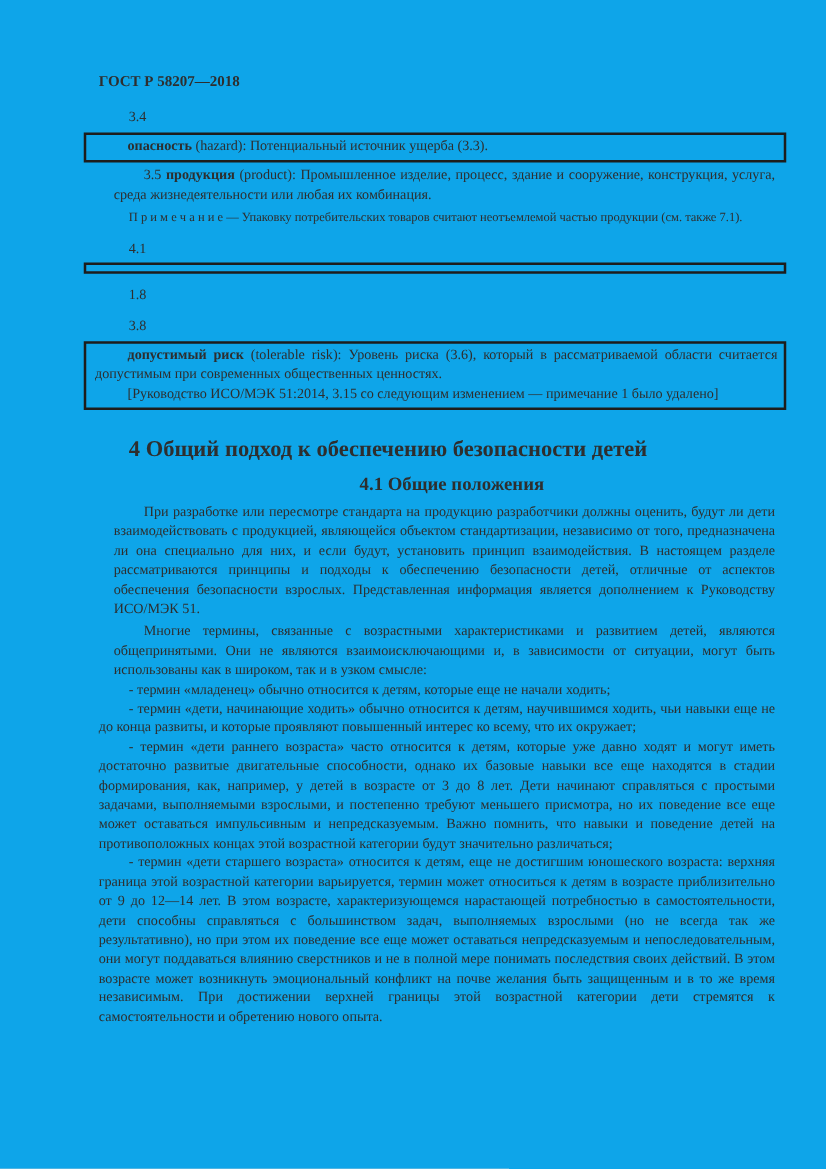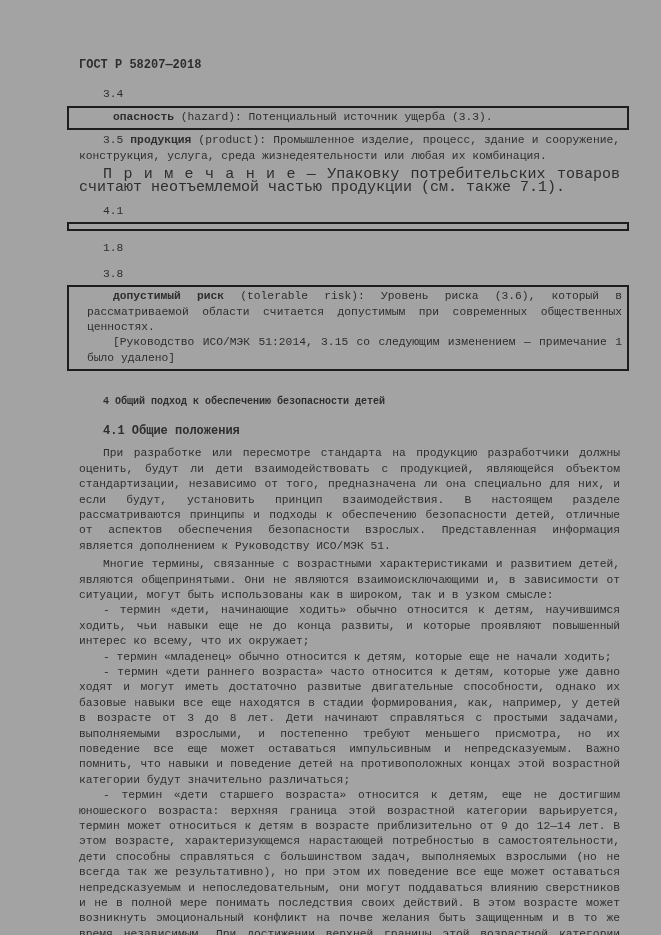--- a/index.html
+++ b/index.html
@@ -1,21 +1,21 @@
 <!DOCTYPE html>
 <html lang="ru"><head>
 <meta charset="utf-8">
 <style>
   html,body{margin:0;padding:0;}
   body{background:#d8d8d8;}
   .page{
     position:relative;
     width:661px;height:935px;
-    background:#a3a3a3;
-    font-family:Liberation Mono, monospace;
+    background:#0ea5e9;
+    font-family:Liberation Serif, serif;
     color:#2e2e2e;
     overflow:hidden;
     box-sizing:border-box;
   }
   .content{
     position:absolute;
     left:79px;top:58px;
     width:541px;
     font-size:11.3px;
     line-height:15.4px;
@@ -25,56 +25,57 @@
     font-size:12px;
     margin:0 0 14px 0;
   }
   .secnum{
     padding-left:24px;
     margin:10px 0 3px 0;
   }
   .defbox{
     border:2px solid #1d1d1d;
     margin:2px 0 2px -12px;
-    padding:2px 5px 3px 18px;
+    padding:2px 5px 3px 7px;
     width:calc(100% + 21px);
     box-sizing:border-box;
   }
   .defbox p{
     margin:0;
     text-align:justify;
     text-indent:26px;
   }
   .b{font-weight:bold;}
   .para{
-    margin:3px 0 0 0;
+    margin:3px 0 0 12px;
     text-align:justify;
     text-indent:24px;
   }
   .para.tight{margin:0;}
   .note{
     margin:5px 0 2px 0;
-    font-size:15px;
+    font-size:10px;
     line-height:12.5px;
     text-indent:24px;
     text-align:justify;
   }
   h1.sec-title{
-    font-size:10px;
+    font-size:18px;
     font-weight:bold;
     margin:23px 0 13px 0;
     padding-left:24px;
     line-height:16px;
   }
   h2.sub-title{
-    font-size:12px;
+    font-size:15px;
     font-weight:bold;
     margin:14px 0 7px 0;
     padding-left:24px;
     line-height:15px;
+    text-align:center;
   }
 </style>
 </head>
 <body>
 
 <div class="page">
   <div class="content">
 
     <div class="doc-header">ГОСТ Р 58207—2018</div>
 
@@ -97,19 +98,19 @@
       <p><span class="b">допустимый риск</span><span> (tolerable risk): Уровень риска (3.6), который в рассматриваемой области считается допустимым при современных общественных ценностях.</span></p>
       <p>[Руководство ИСО/МЭК 51:2014, 3.15 со следующим изменением — примечание 1 было удалено]</p>
     </div>
 
     <h1 class="sec-title">4 Общий подход к обеспечению безопасности детей</h1>
 
     <h2 class="sub-title">4.1 Общие положения</h2>
     <p class="para">При разработке или пересмотре стандарта на продукцию разработчики должны оценить, будут ли дети взаимодействовать с продукцией, являющейся объектом стандартизации, независимо от того, предназначена ли она специально для них, и если будут, установить принцип взаимодействия. В настоящем разделе рассматриваются принципы и подходы к обеспечению безопасности детей, отличные от аспектов обеспечения безопасности взрослых. Представленная информация является дополнением к Руководству ИСО/МЭК 51.</p>
 
     <p class="para">Многие термины, связанные с возрастными характеристиками и развитием детей, являются общепринятыми. Они не являются взаимоисключающими и, в зависимости от ситуации, могут быть использованы как в широком, так и в узком смысле:</p>
+    <p class="para tight">- термин «младенец» обычно относится к детям, которые еще не начали ходить;</p>
     <p class="para tight">- термин «дети, начинающие ходить» обычно относится к детям, научившимся ходить, чьи навыки еще не до конца развиты, и которые проявляют повышенный интерес ко всему, что их окружает;</p>
-    <p class="para tight">- термин «младенец» обычно относится к детям, которые еще не начали ходить;</p>
     <p class="para tight">- термин «дети раннего возраста» часто относится к детям, которые уже давно ходят и могут иметь достаточно развитые двигательные способности, однако их базовые навыки все еще находятся в стадии формирования, как, например, у детей в возрасте от 3 до 8 лет. Дети начинают справляться с простыми задачами, выполняемыми взрослыми, и постепенно требуют меньшего присмотра, но их поведение все еще может оставаться импульсивным и непредсказуемым. Важно помнить, что навыки и поведение детей на противоположных концах этой возрастной категории будут значительно различаться;</p>
     <p class="para tight">- термин «дети старшего возраста» относится к детям, еще не достигшим юношеского возраста: верхняя граница этой возрастной категории варьируется, термин может относиться к детям в возрасте приблизительно от 9 до 12—14 лет. В этом возрасте, характеризующемся нарастающей потребностью в самостоятельности, дети способны справляться с большинством задач, выполняемых взрослыми (но не всегда так же результативно), но при этом их поведение все еще может оставаться непредсказуемым и непоследовательным, они могут поддаваться влиянию сверстников и не в полной мере понимать последствия своих действий. В этом возрасте может возникнуть эмоциональный конфликт на почве желания быть защищенным и в то же время независимым. При достижении верхней границы этой возрастной категории дети стремятся к самостоятельности и обретению нового опыта.</p>
 
   </div>
 </div>
 
 </body></html>

